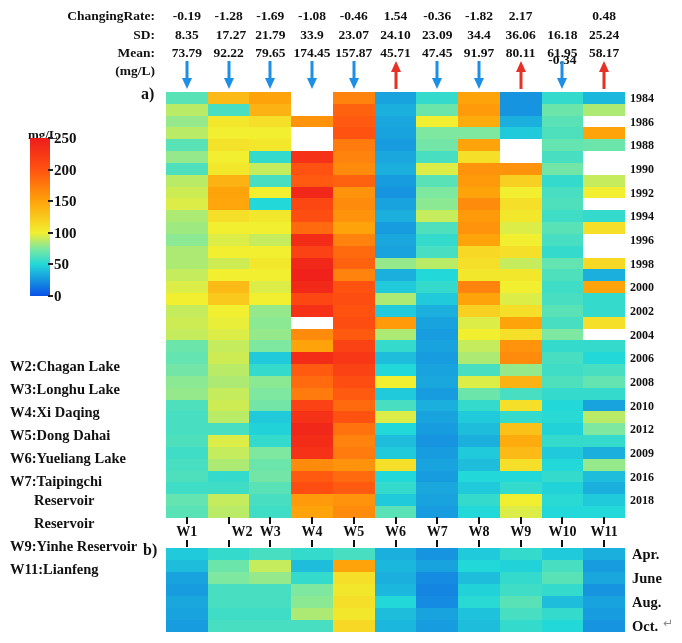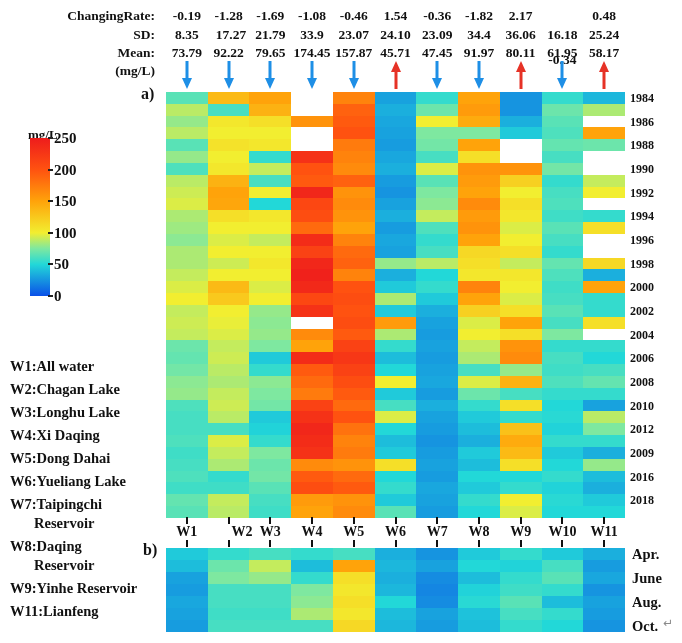--- a/index.html
+++ b/index.html
@@ -681,43 +681,39 @@
       <div class="col-tick" style="left: 562.409px; top: 517px;"></div>
       <div class="w-label" style="left: 562.409px;">W10</div>
       <div class="col-tick" style="left: 562.409px; top: 540px;"></div>
       <div class="col-tick" style="left: 604.136px; top: 517px;"></div>
       <div class="w-label" style="left: 604.136px;">W11</div>
       <div class="col-tick" style="left: 604.136px; top: 540px;"></div>
     </div>
 
   <div id="legend-list">
       <div class="legend-item">
-        <div>W1:All water</div>
-      </div>
-      <div class="legend-item">
         <div>W2:Chagan Lake</div>
       </div>
       <div class="legend-item">
         <div>W3:Longhu Lake</div>
       </div>
       <div class="legend-item">
         <div>W4:Xi Daqing</div>
       </div>
       <div class="legend-item">
         <div>W5:Dong Dahai</div>
       </div>
       <div class="legend-item">
         <div>W6:Yueliang Lake</div>
       </div>
       <div class="legend-item">
         <div>W7:Taipingchi</div>
         <div class="legend-line2">Reservoir</div>
       </div>
       <div class="legend-item">
-        <div>W8:Daqing</div>
         <div class="legend-line2">Reservoir</div>
       </div>
       <div class="legend-item">
         <div>W9:Yinhe Reservoir</div>
       </div>
       <div class="legend-item">
         <div>W11:Lianfeng</div>
       </div>
     </div>
 

